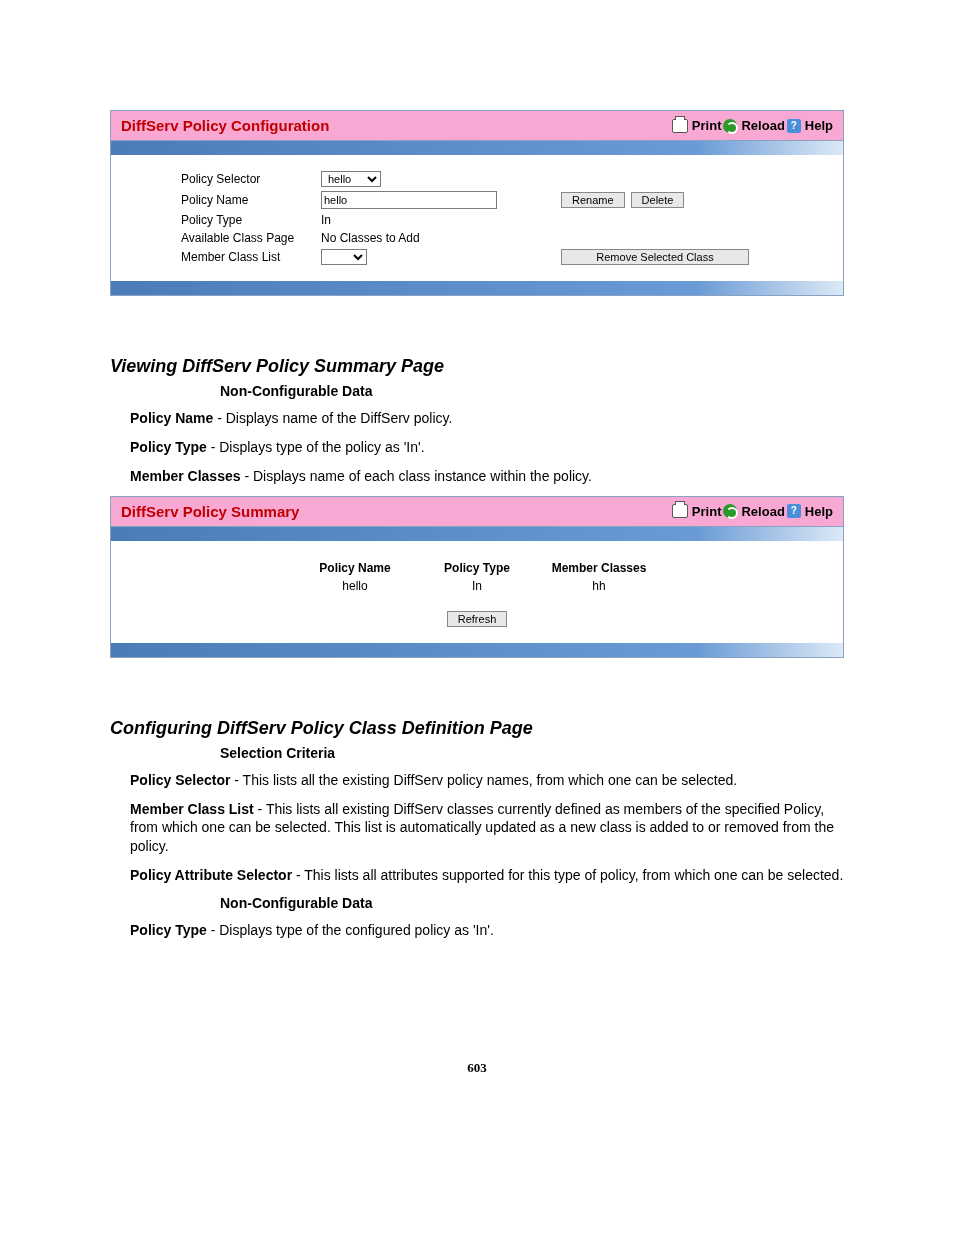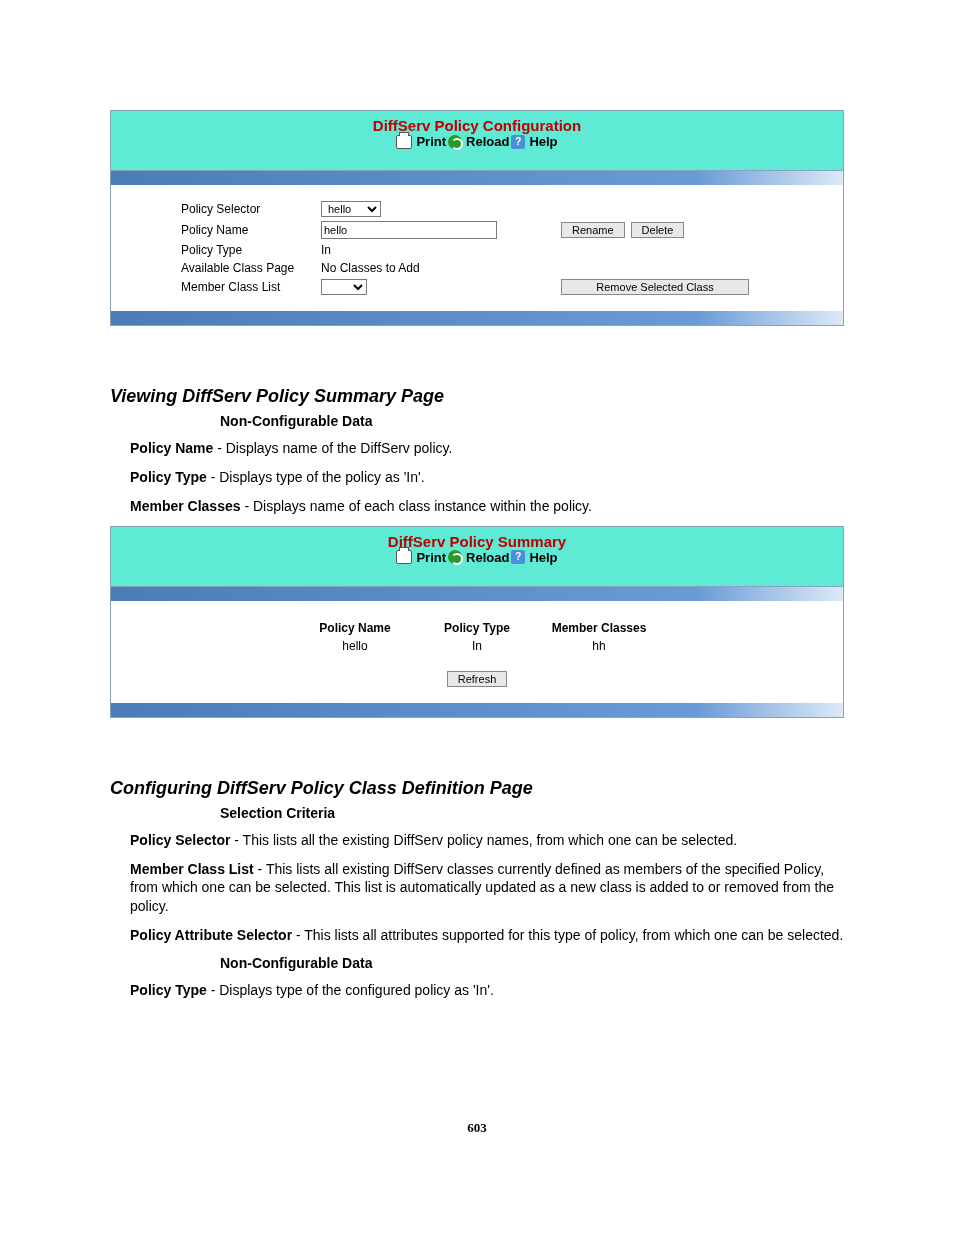--- a/index.html
+++ b/index.html
@@ -13,26 +13,25 @@
     width: 954px;
     margin: 0 auto;
     padding: 110px 110px 60px 110px;
     box-sizing: border-box;
   }
   .panel {
     border: 1px solid #88a3c2;
     margin-bottom: 60px;
   }
   .panel-header {
-    background: #5eead4;
-    padding: 6px 10px 21px 10px;
+    background: #f9a8d4;
+    padding: 6px 10px 6px 10px;
     display: flex;
     align-items: center;
     border-bottom: 1px solid #88a3c2;
-    flex-direction: column;
   }
   .panel-title {
     color: #c00000;
     font-weight: bold;
     font-size: 15px;
     flex: 1;
   }
   .panel-actions {
     display: flex;
     align-items: center;

